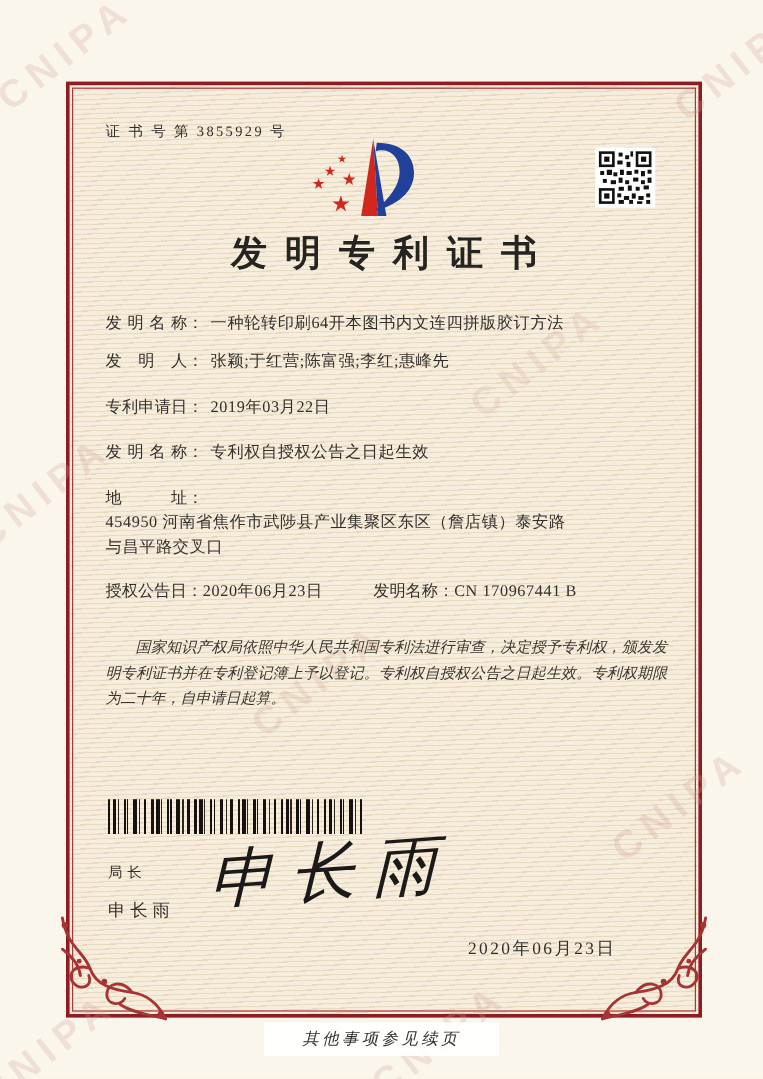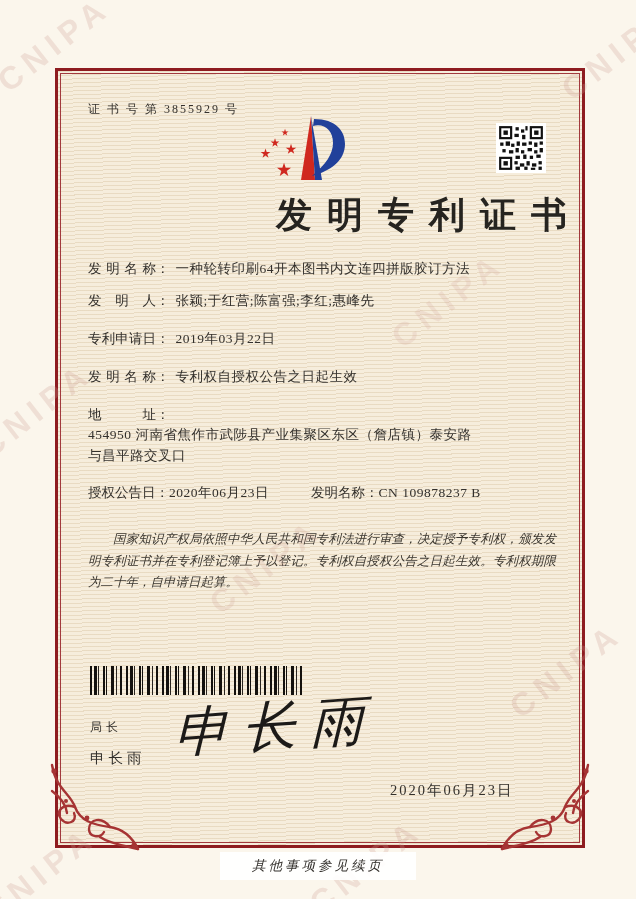--- a/index.html
+++ b/index.html
@@ -35,22 +35,22 @@
   }
   .frame::before{
     content:'';position:absolute;inset:2px;border:1px solid #a2393d;pointer-events:none;
   }
   .frame > *{position:absolute;z-index:5;}
   
   .cert-no{left:30px;top:30px;font-size:12px;letter-spacing:2px;color:#33302c;}
   .logo{left:196px;top:42px;width:92px;height:72px;}
   .qr{right:36px;top:52px;width:46px;height:46px;background:#fff;padding:2px;}
   .title{
-    left:0;right:0;top:120px;text-align:right;
-    font-size:36px;font-weight:bold;color:#262420;
+    left:0;right:0;top:120px;text-align:center;
+    font-size:30px;font-weight:bold;color:#262420;
     letter-spacing:15px;text-indent:15px;
   }
   
   .fields{left:30px;top:189px;right:24px;font-size:13.5px;color:#33302c;}
   .frow{margin-bottom:20px;line-height:18px;white-space:nowrap;}
   .frow.r1{margin-bottom:14px;}
   .frow.addr{white-space:normal;margin-bottom:18px;}
   .flabel{
     display:inline-block;width:68px;vertical-align:top;
     text-align:justify;text-align-last:justify;letter-spacing:0;
@@ -183,21 +183,21 @@
     <div class="frow">
       <span class="flabel">专利申请日</span><span class="fcolon">：</span><span class="fval">2019年03月22日</span>
     </div>
     <div class="frow">
       <span class="flabel">发明名称</span><span class="fcolon">：</span><span class="fval">专利权自授权公告之日起生效</span>
     </div>
     <div class="frow addr">
       <span class="flabel">地址</span><span class="fcolon">：</span><span class="fval">454950 河南省焦作市武陟县产业集聚区东区（詹店镇）泰安路与昌平路交叉口</span>
     </div>
     <div class="frow">
-      <span><span>授权公告日</span><span>：</span><span class="fval">2020年06月23日</span></span><span class="grant-pair2"><span>发明名称</span><span>：</span><span class="fval">CN 109878237 B</span></span>
+      <span><span>授权公告日</span><span>：</span><span class="fval">2020年06月23日</span></span><span class="grant-pair2"><span>发明名称</span><span>：</span><span class="fval">CN 170967441 B</span></span>
     </div>
   </div>
 
   <div class="paras">
     <p>国家知识产权局依照中华人民共和国专利法进行审查，决定授予专利权，颁发发明专利证书并在专利登记簿上予以登记。专利权自授权公告之日起生效。专利权期限为二十年，自申请日起算。</p>
   </div>
 
   <div class="barcode"></div>
 
   <div class="sign-title">局长</div>

